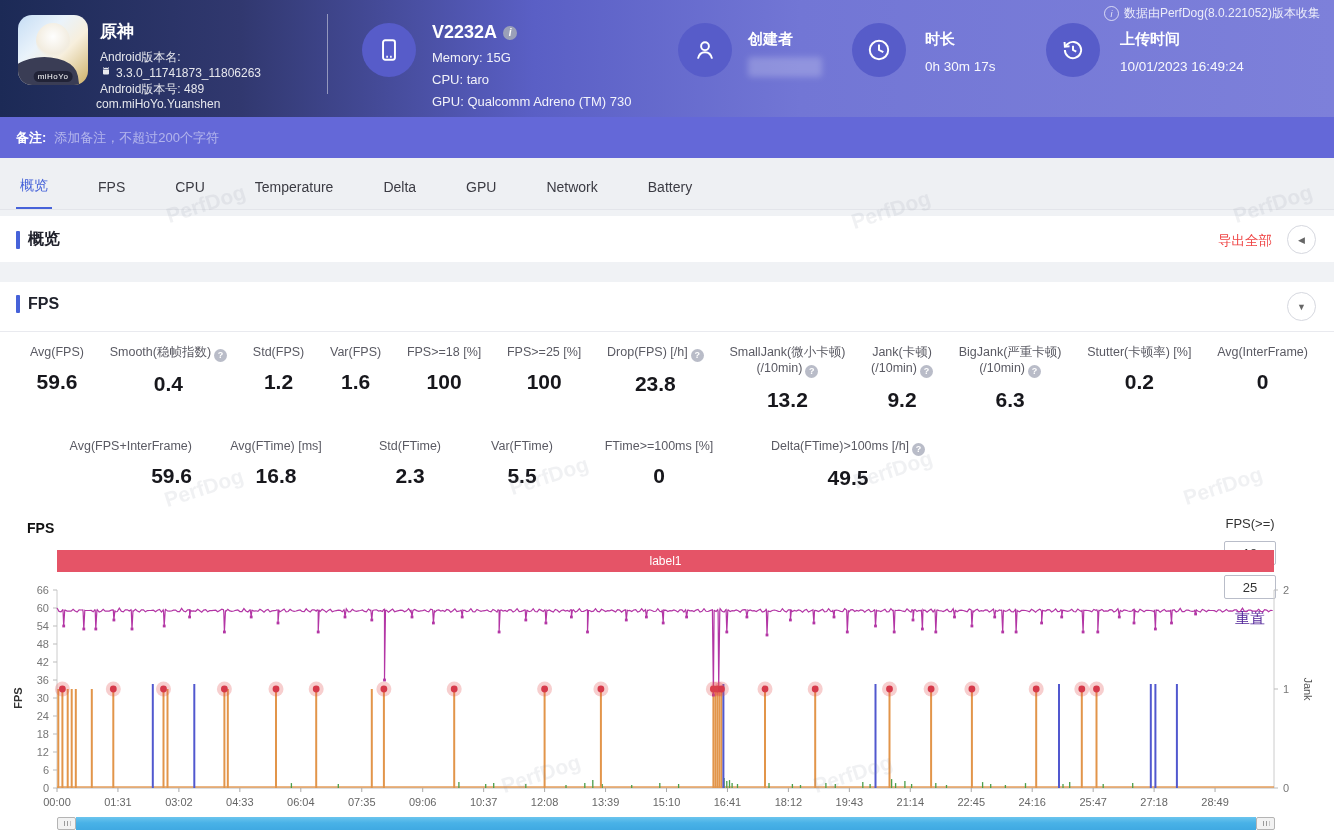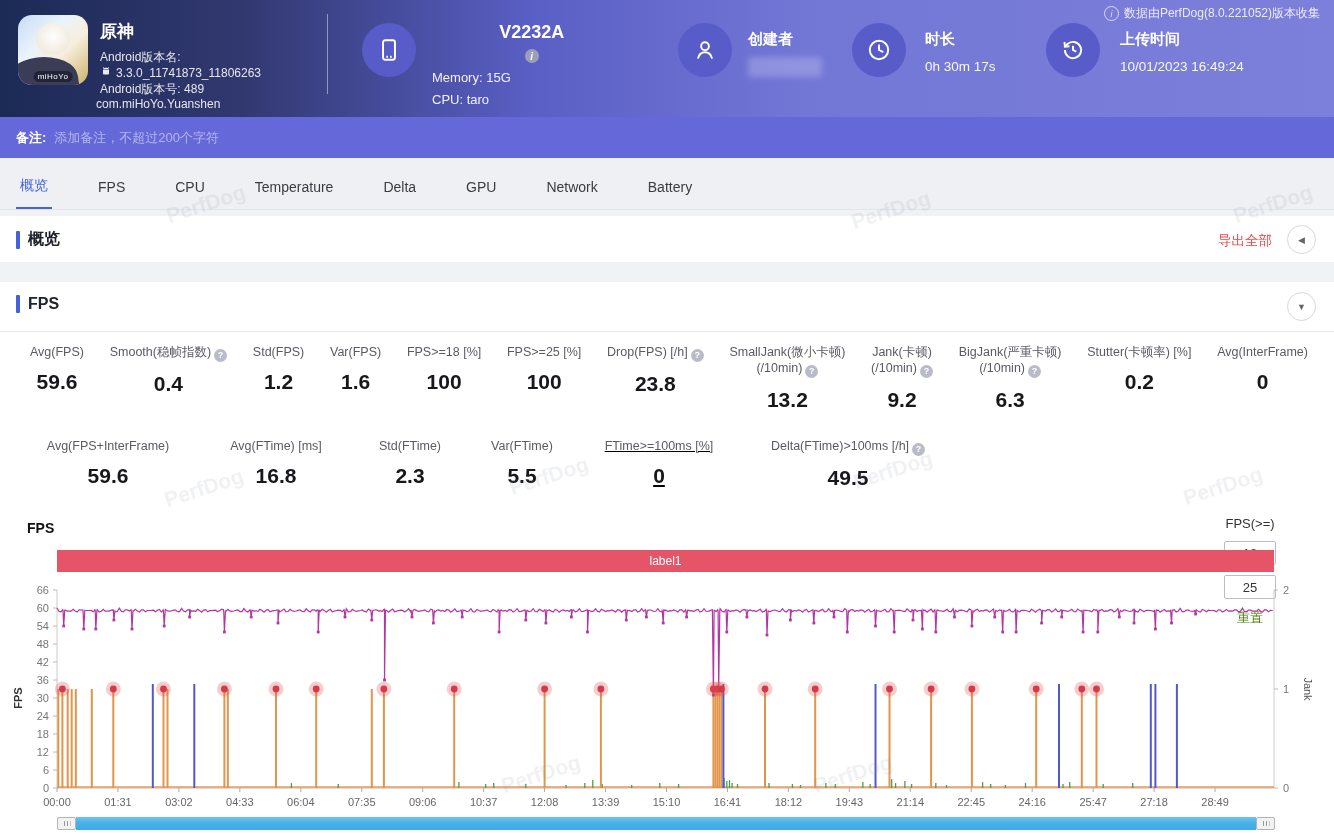--- a/index.html
+++ b/index.html
@@ -17,21 +17,21 @@
   .game-icon:after{content:"";position:absolute;left:18px;top:8px;width:34px;height:36px;background:radial-gradient(circle at 50% 38%,#fefefe 0%,#f2ecdf 60%,rgba(255,255,255,0) 72%);border-radius:50%;}
   .game-icon .cap{position:absolute;left:50%;bottom:3px;transform:translateX(-50%);background:rgba(20,22,40,.65);
     color:#fff;font-size:8px;padding:1px 4px;border-radius:7px;z-index:2;letter-spacing:.5px;}
   .app-info{position:absolute;left:100px;top:20px;color:#fff;}
   .app-name{font-size:17px;font-weight:bold;margin-bottom:6px;}
   .app-line{font-size:12px;color:rgba(255,255,255,.88);line-height:16px;display:flex;align-items:center;gap:4px;}
   .pkg-name{position:absolute;left:96px;top:97px;font-size:12px;color:rgba(255,255,255,.88);}
   .hdr-divider{position:absolute;left:327px;top:14px;width:1px;height:80px;background:rgba(255,255,255,.45);}
   .hdr-circle{position:absolute;width:54px;height:54px;border-radius:50%;background:#575cc9;display:flex;align-items:center;justify-content:center;}
   .device-block{position:absolute;left:432px;top:22px;color:#fff;}
-  .device-model{font-size:18px;font-weight:bold;display:flex;align-items:center;gap:6px;flex-direction:column;}
+  .device-model{font-size:18px;font-weight:bold;display:flex;align-items:center;gap:6px;}
   .i-filled{display:inline-flex;width:14px;height:14px;border-radius:50%;background:#9aa0b8;color:#fff;font-size:10px;
     align-items:center;justify-content:center;font-style:italic;font-weight:bold;}
   .device-line{font-size:13px;color:rgba(255,255,255,.92);margin-top:7px;}
   .meta-label{font-size:15px;font-weight:bold;color:#fff;}
   .meta-value{font-size:13.5px;color:rgba(255,255,255,.95);margin-top:10px;}
   .redacted{width:74px;height:20px;margin-top:8px;border-radius:3px;background:rgba(255,255,255,.22);filter:blur(3px);}
 
   
   .note-bar{position:absolute;left:0;top:117px;width:1334px;height:41px;background:#6468d8;display:flex;align-items:center;padding-left:16px;box-sizing:border-box;}
   .note-label{color:#fff;font-size:13px;font-weight:bold;margin-right:8px;}
@@ -59,21 +59,21 @@
   .stat-label{font-size:12.5px;color:#5a5a63;line-height:16px;}
   .stat-value{font-size:21px;font-weight:bold;color:#17171c;margin-top:10px;}
   .help-icon{display:inline-flex;width:13px;height:13px;border-radius:50%;background:#b9bcc8;color:#fff;font-size:9px;font-weight:bold;
     align-items:center;justify-content:center;margin-left:3px;vertical-align:-2px;}
 
   
   .chart-title{position:absolute;left:27px;top:238px;font-size:14px;font-weight:bold;color:#111;}
   .chart-controls{position:absolute;right:58px;top:234px;display:flex;align-items:center;gap:10px;flex-direction:column;}
   .fps-ge-label{font-size:13px;color:#333;}
   .fps-input{width:46px;height:20px;border:1px solid #b9bdc9;border-radius:2px;text-align:center;font-size:13px;color:#333;font-family:"Liberation Sans",sans-serif;}
-  .reset-link{font-size:13px;color:#4d7c0f;cursor:pointer;}
+  .reset-link{font-size:15px;color:#4c1d95;cursor:pointer;}
   .label-band{position:absolute;left:57px;top:268px;width:1217px;height:22px;background:#e55467;color:#fff;
     font-size:12px;display:flex;align-items:center;justify-content:center;}
 
   .chart-host{position:absolute;left:0;top:292px;width:1334px;height:238px;}
 
   
   .hscroll{position:absolute;left:57px;top:535px;width:1218px;height:13px;display:flex;align-items:stretch;}
   .hs-handle{width:19px;background:#f2f2f2;border:1px solid #b4b4b4;border-radius:2px;box-sizing:border-box;position:relative;cursor:ew-resize;}
   .hs-handle:before{content:"";position:absolute;left:50%;top:3px;bottom:3px;width:7px;transform:translateX(-50%);
     background:repeating-linear-gradient(90deg,#9a9a9a 0 1px,transparent 1px 3px);}
@@ -241,37 +241,37 @@
         <div class="stat-cell">
           <div class="stat-label"><span>Stutter(卡顿率) [%]</span></div>
           <div class="stat-value">0.2</div>
         </div>
         <div class="stat-cell">
           <div class="stat-label"><span>Avg(InterFrame)</span></div>
           <div class="stat-value">0</div>
         </div>
       </div>
     <div class="stats-row2" id="stats-row2">
-        <div class="stat-cell" style="width: 168px;">
+        <div class="stat-cell" style="width: 168px; text-align: right;">
           <div class="stat-label"><span>Avg(FPS+InterFrame)</span></div>
           <div class="stat-value">59.6</div>
         </div>
         <div class="stat-cell" style="width: 140px;">
           <div class="stat-label"><span>Avg(FTime) [ms]</span></div>
           <div class="stat-value">16.8</div>
         </div>
         <div class="stat-cell" style="width: 100px;">
           <div class="stat-label"><span>Std(FTime)</span></div>
           <div class="stat-value">2.3</div>
         </div>
         <div class="stat-cell" style="width: 96px;">
           <div class="stat-label"><span>Var(FTime)</span></div>
           <div class="stat-value">5.5</div>
         </div>
-        <div class="stat-cell" style="width: 150px; text-decoration: underline;">
+        <div class="stat-cell" style="width: 150px;">
           <div class="stat-label"><span>FTime&gt;=100ms [%]</span></div>
           <div class="stat-value">0</div>
         </div>
         <div class="stat-cell" style="width: 200px;">
           <div class="stat-label"><span>Delta(FTime)&gt;100ms [/h]</span><span class="help-icon">?</span></div>
           <div class="stat-value">49.5</div>
         </div>
       </div>
 
     <div class="chart-title">FPS</div>

